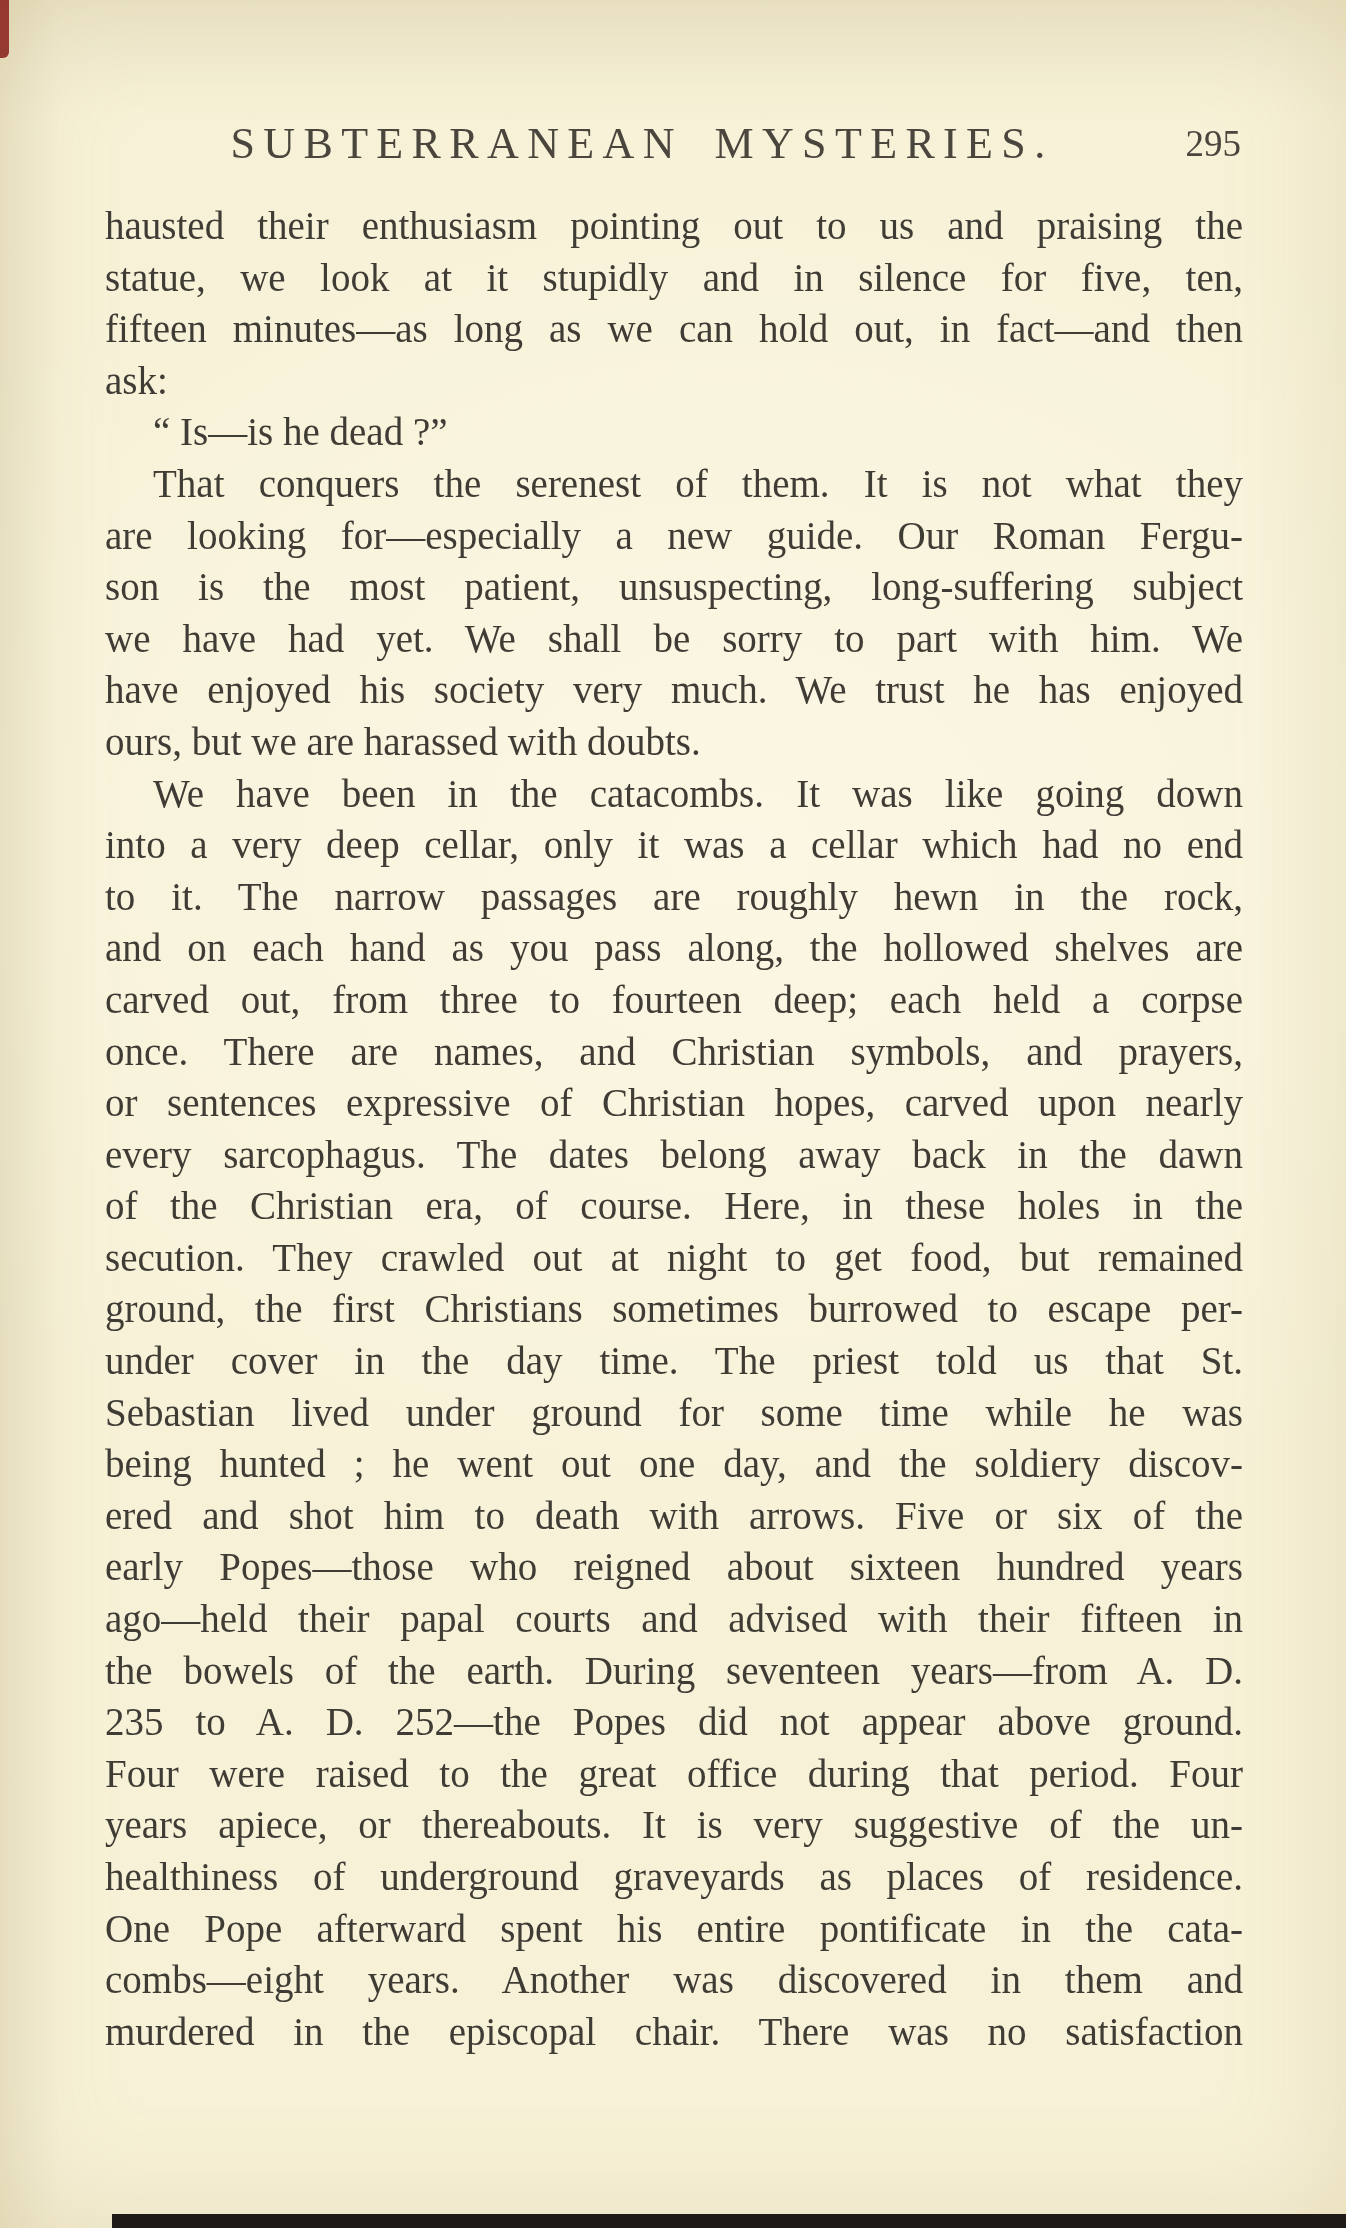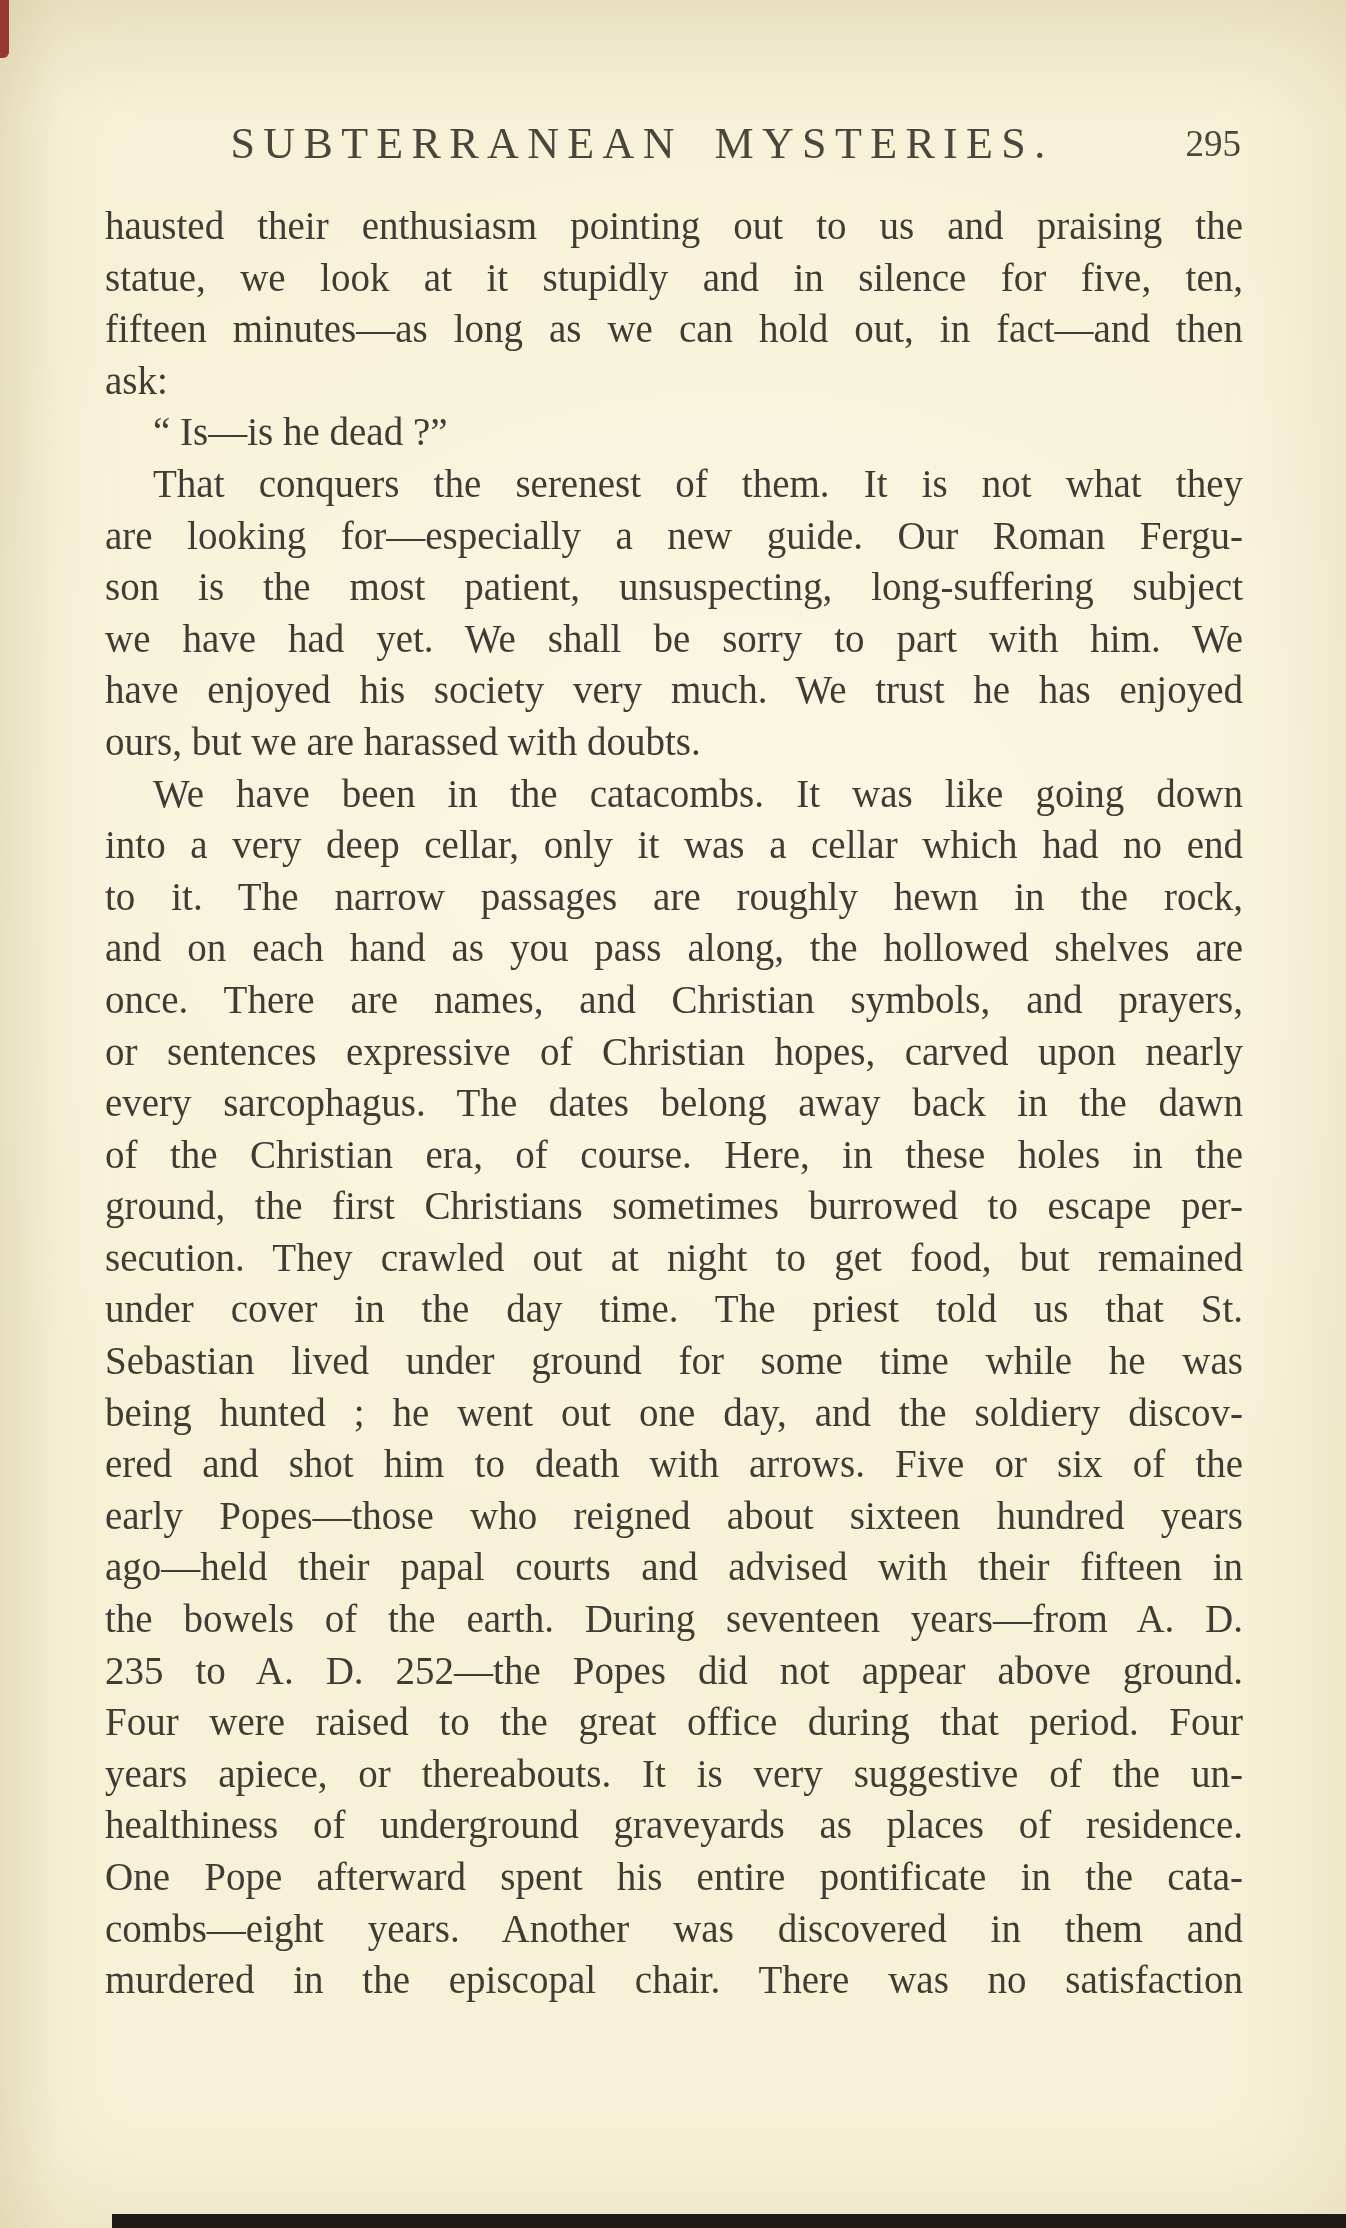--- a/index.html
+++ b/index.html
@@ -82,26 +82,27 @@
       <div class="line indent">That conquers the serenest of them.  It is not what they</div>
       <div class="line">are looking for—especially a new guide.  Our Roman Fergu-</div>
       <div class="line">son is the most patient, unsuspecting, long-suffering subject</div>
       <div class="line">we have had yet.  We shall be sorry to part with him.  We</div>
       <div class="line">have enjoyed his society very much.  We trust he has enjoyed</div>
       <div class="line no-just">ours, but we are harassed with doubts.</div>
       <div class="line indent">We have been in the catacombs.  It was like going down</div>
       <div class="line">into a very deep cellar, only it was a cellar which had no end</div>
       <div class="line">to it.  The narrow passages are roughly hewn in the rock,</div>
       <div class="line">and on each hand as you pass along, the hollowed shelves are</div>
+      <div class="line">carved out, from three to fourteen deep; each held a corpse</div>
       <div class="line">once.  There are names, and Christian symbols, and prayers,</div>
       <div class="line">or sentences expressive of Christian hopes, carved upon nearly</div>
       <div class="line">every sarcophagus.  The dates belong away back in the dawn</div>
       <div class="line">of the Christian era, of course.  Here, in these holes in the</div>
+      <div class="line">secution.  They crawled out at night to get food, but remained</div>
       <div class="line">ground, the first Christians sometimes burrowed to escape per-</div>
-      <div class="line">secution.  They crawled out at night to get food, but remained</div>
       <div class="line">under cover in the day time.  The priest told us that St.</div>
       <div class="line">Sebastian lived under ground for some time while he was</div>
       <div class="line">being hunted ; he went out one day, and the soldiery discov-</div>
       <div class="line">ered and shot him to death with arrows.  Five or six of the</div>
       <div class="line">early Popes—those who reigned about sixteen hundred years</div>
       <div class="line">ago—held their papal courts and advised with their fifteen in</div>
       <div class="line">the bowels of the earth.  During seventeen years—from A. D.</div>
       <div class="line">235 to A. D. 252—the Popes did not appear above ground.</div>
       <div class="line">Four were raised to the great office during that period.  Four</div>
       <div class="line">years apiece, or thereabouts.  It is very suggestive of the un-</div>

